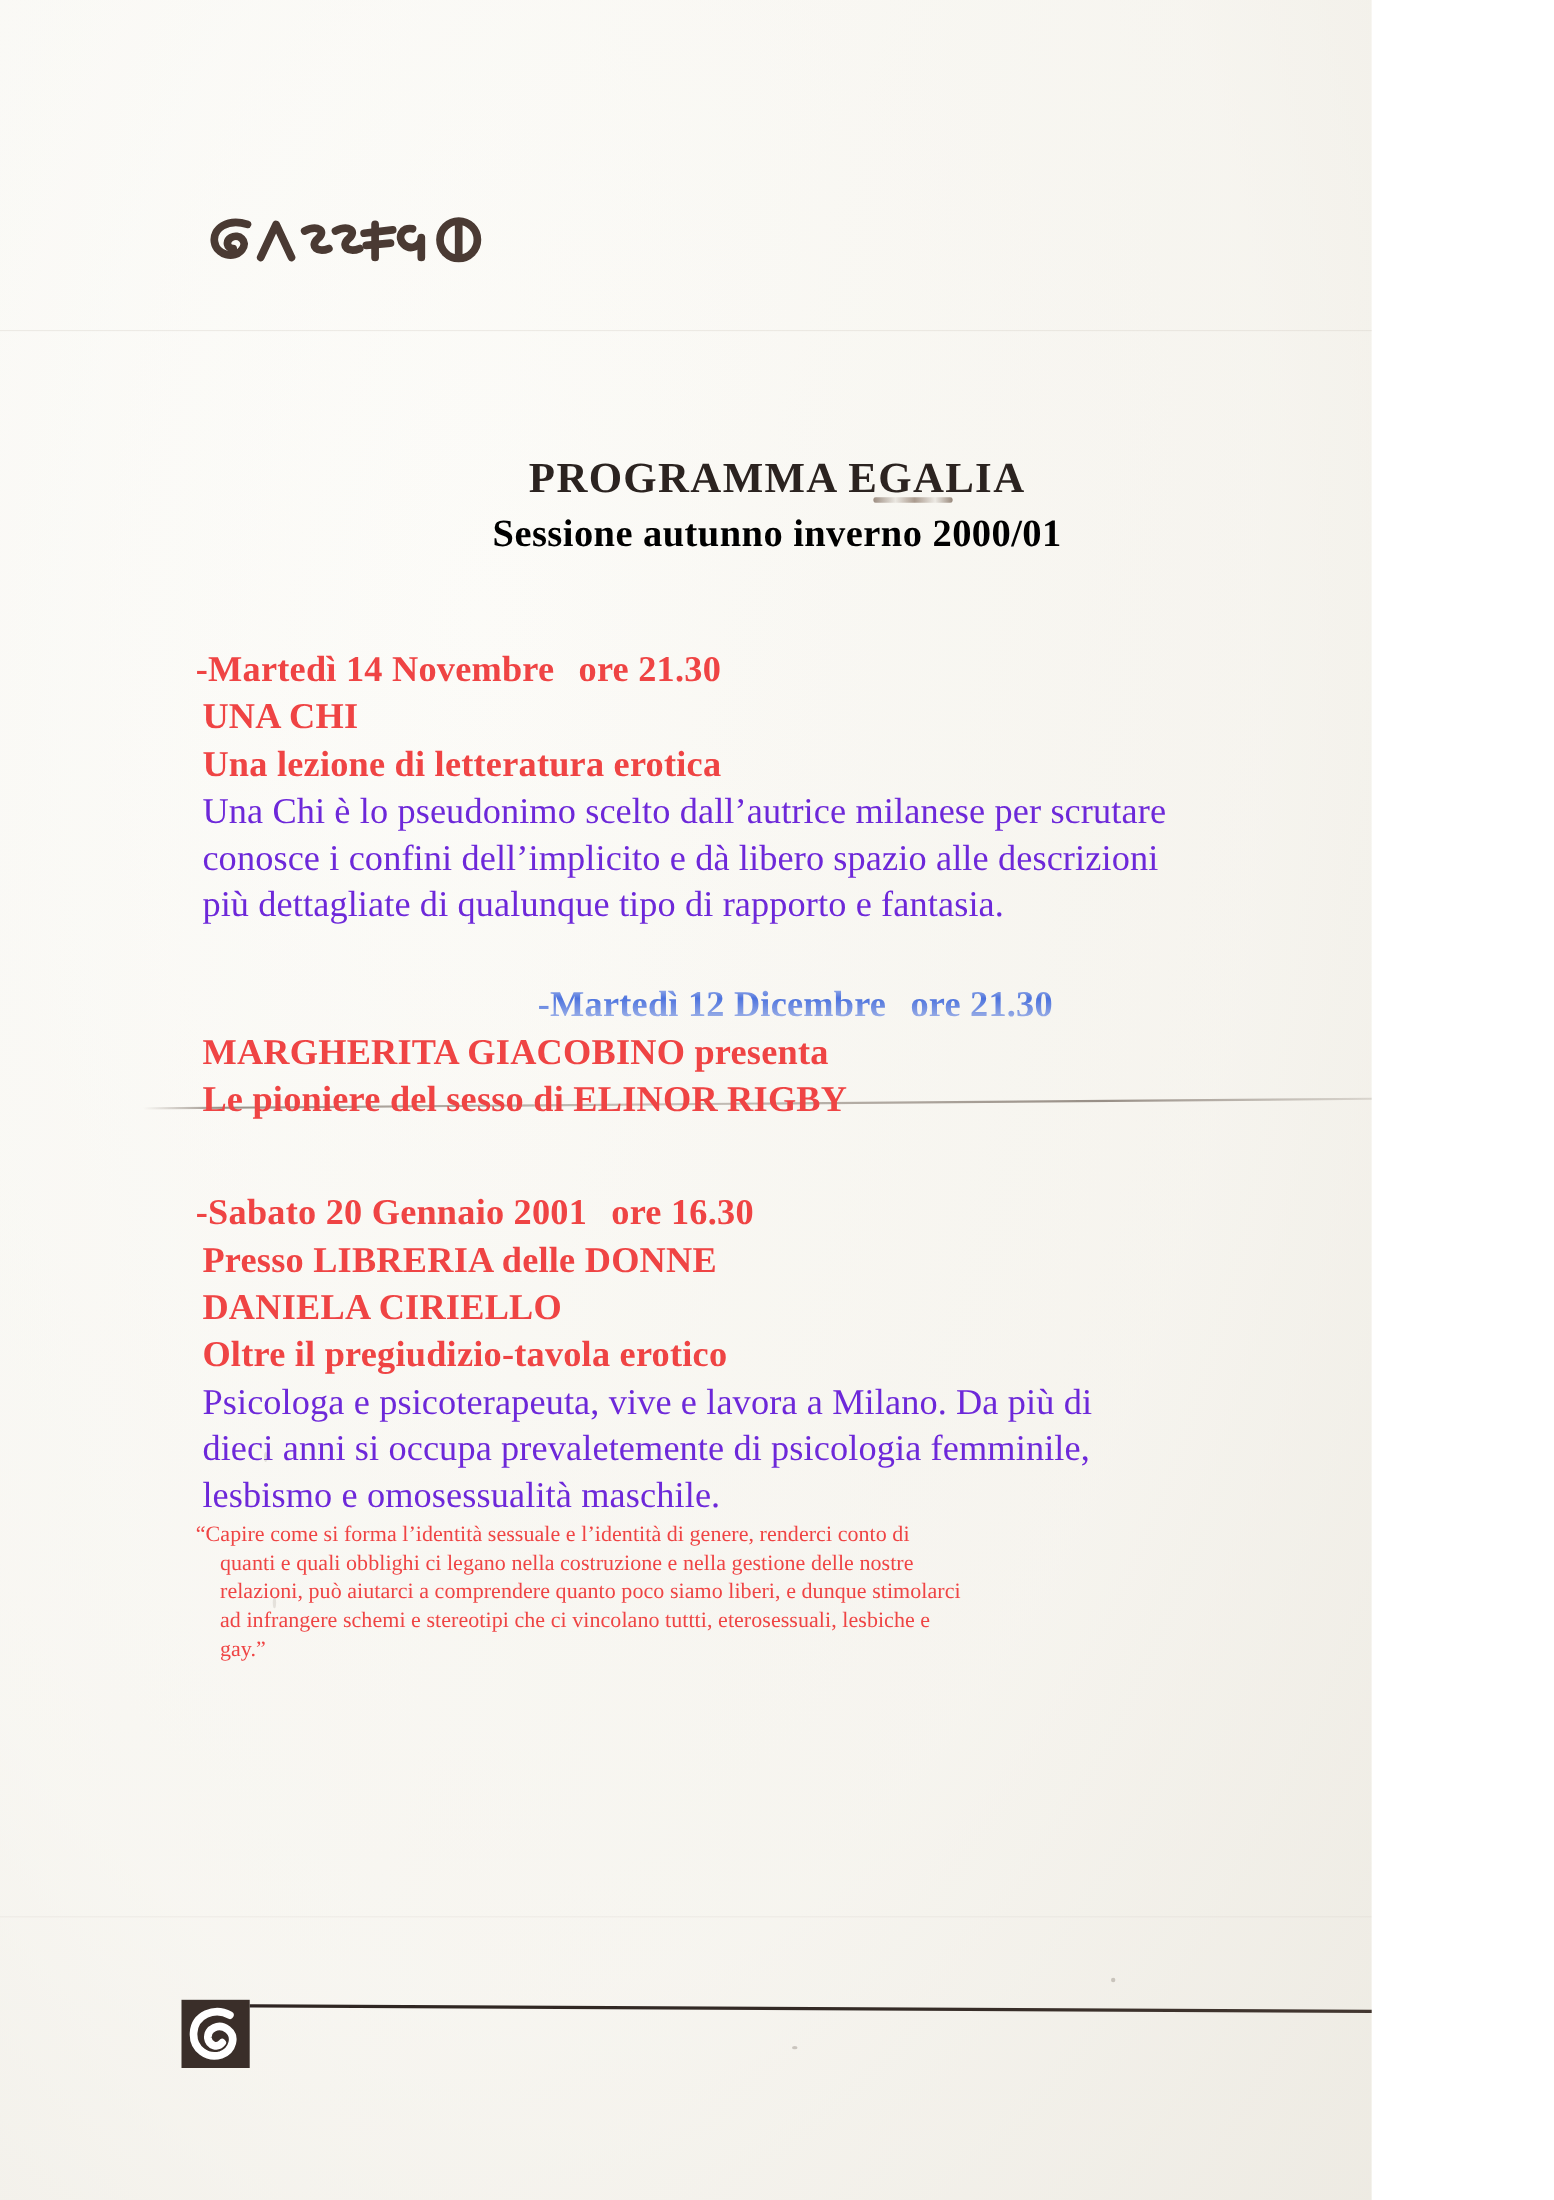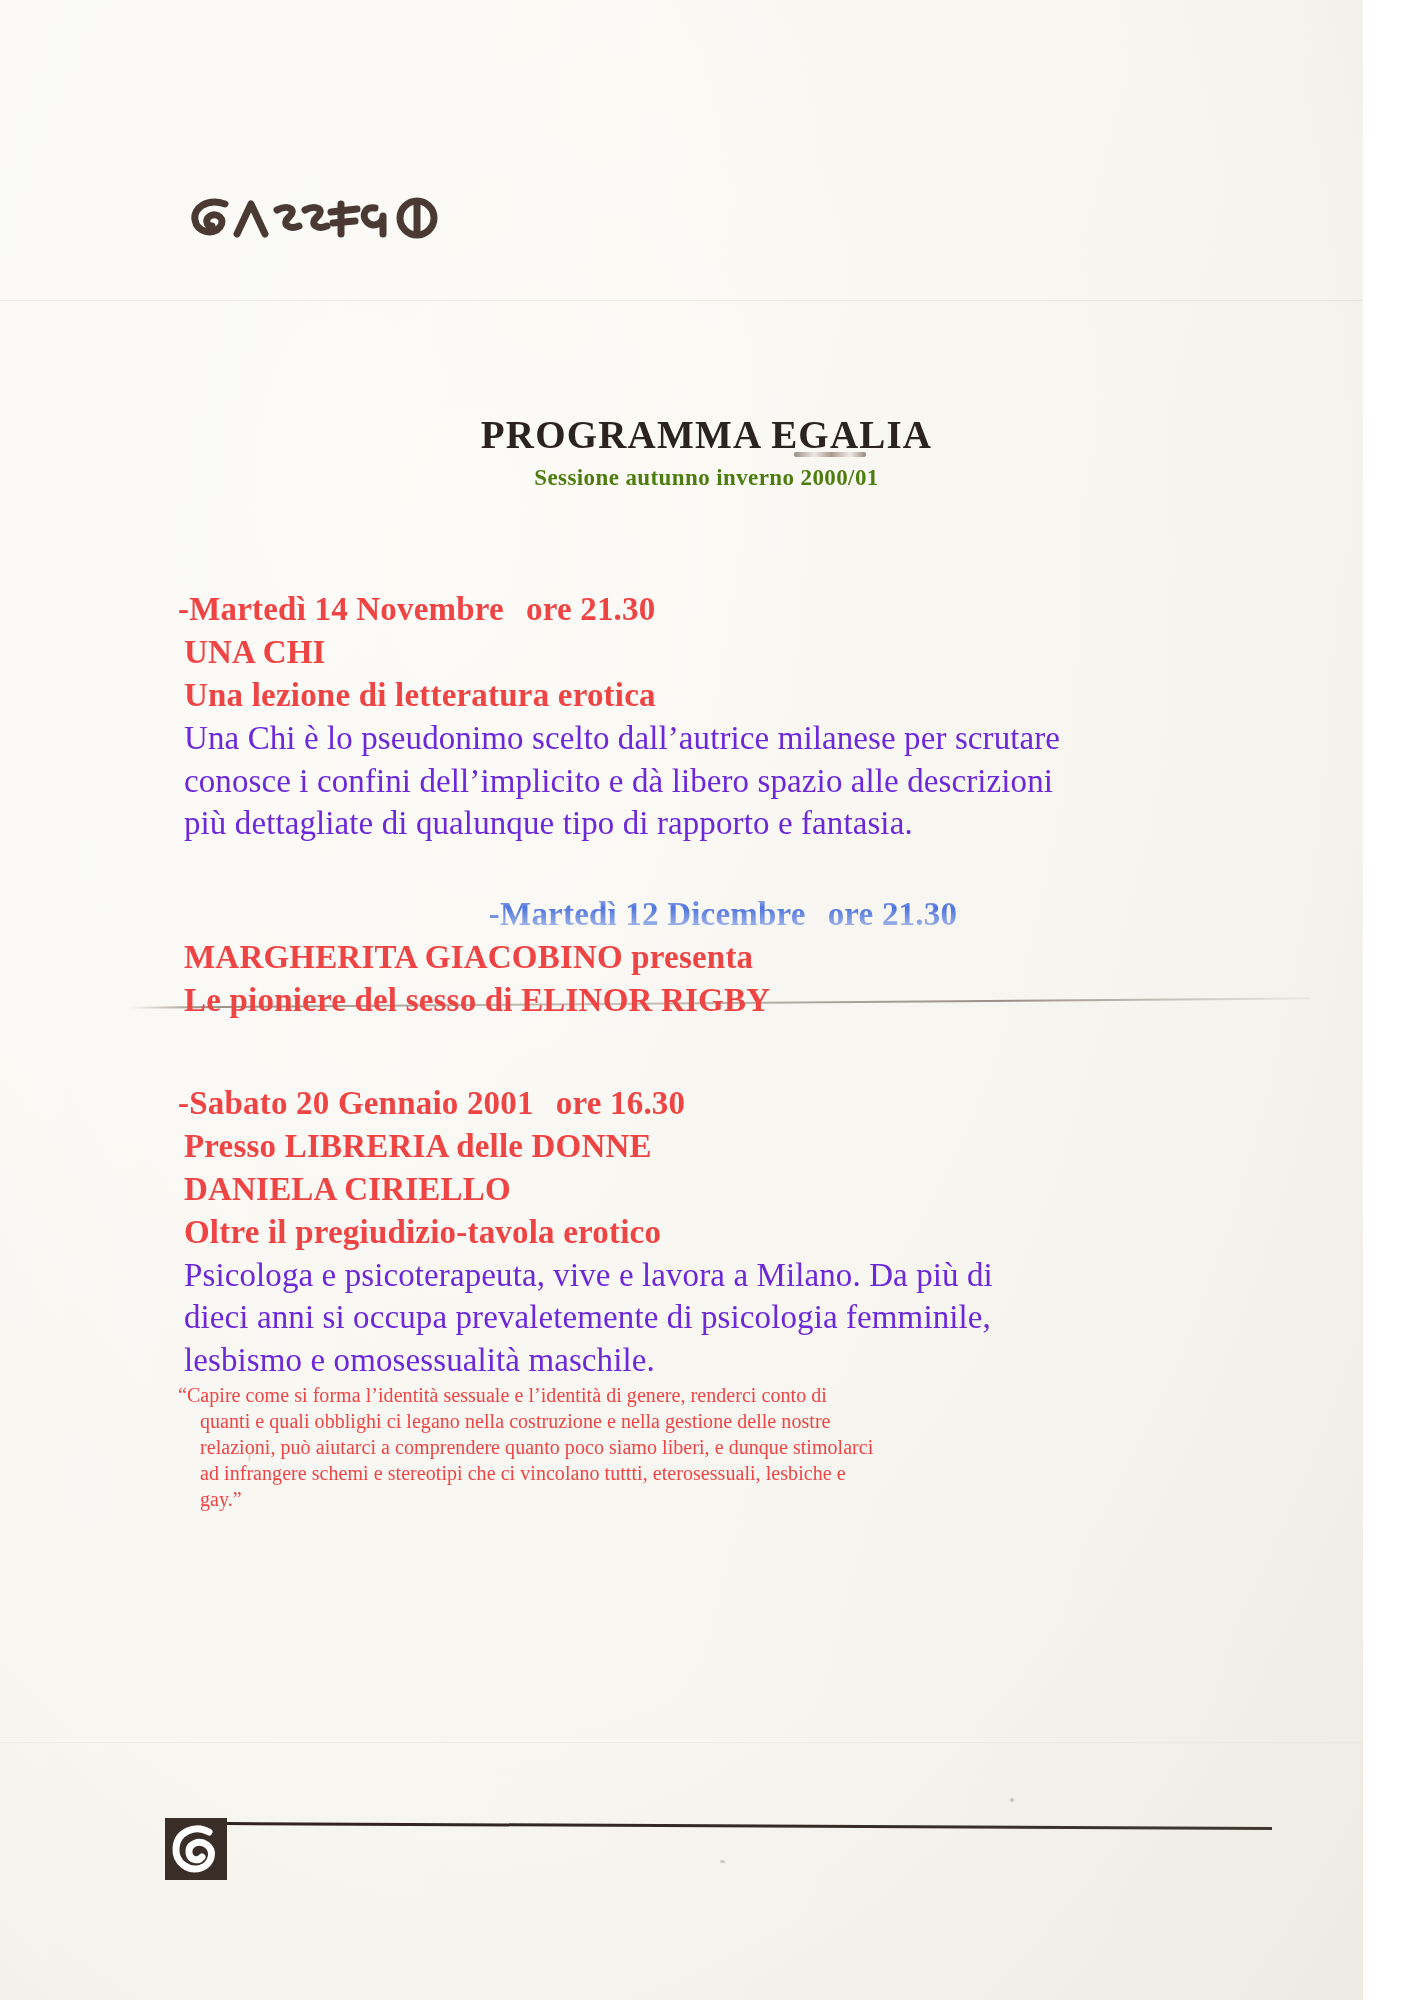--- a/index.html
+++ b/index.html
@@ -5,21 +5,21 @@
   html, body {
     margin: 0;
     padding: 0;
     background: #ffffff;
   }
   body {
     font-family: "Liberation Serif", "DejaVu Serif", serif;
   }
   #page {
     position: relative;
-    width: 1363px;
+    width: 1247px;
     height: 2000px;
     margin: 0;
     background: #fdfdfb;
     overflow: hidden;
     color: #241c19;
   }
   
   #paper-texture {
     position: absolute;
     inset: 0;
@@ -56,23 +56,23 @@
   .doc-title {
     font-weight: bold;
     font-size: 39px;
     letter-spacing: 1.2px;
     color: #2b2320;
     margin: 0;
     line-height: 1.18;
   }
   .doc-subtitle {
     font-weight: bold;
-    font-size: 23px;
+    font-size: 35px;
     letter-spacing: 0.4px;
-    color: #4d7c0f;
+    color: #000000;
     margin: 6px 0 0 0;
     line-height: 1.18;
   }
   
   .smudge {
     position: absolute;
     left: 794px;
     top: 452px;
     width: 72px;
     height: 5px;

